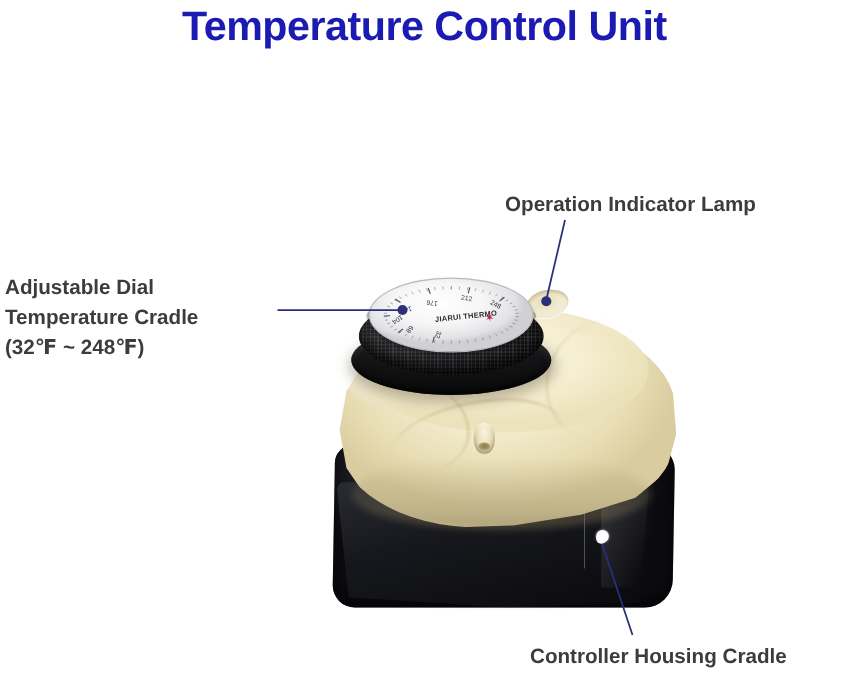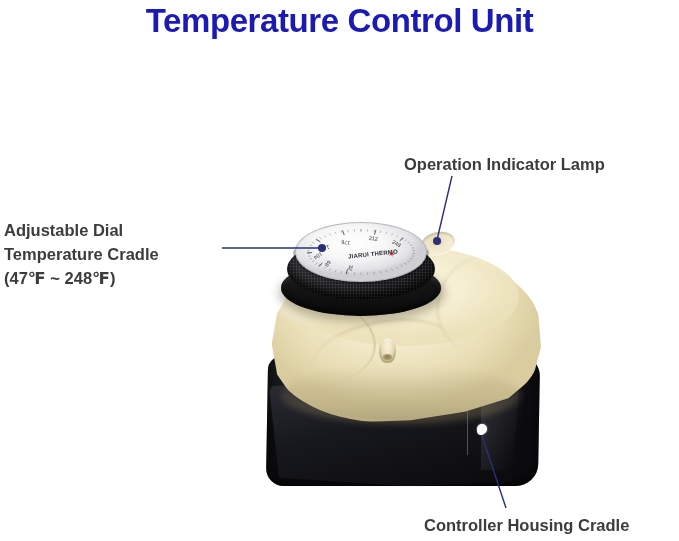--- a/index.html
+++ b/index.html
@@ -501,21 +501,21 @@
         <line x1="452" y1="176" x2="437" y2="240" stroke="#2b2f7a" stroke-width="1.4"></line>
         <circle cx="437" cy="241" r="4" fill="#2b2f7a"></circle>
         <line x1="481" y1="433" x2="506" y2="508" stroke="#2b2f7a" stroke-width="1.4"></line>
         <circle cx="481" cy="431" r="4" fill="#ffffff"></circle>
       </g>
   </svg>
 
   <div id="label-dial" class="callout-label" style="color: rgb(60, 60, 60);">
     <span class="ln">Adjustable Dial</span>
     <span class="ln">Temperature Cradle</span>
-    <span class="ln">(47℉ ~ 248℉)</span>
+    <span class="ln">(32℉ ~ 248℉)</span>
   </div>
 
   <div id="label-lamp" class="callout-label" style="color: rgb(60, 60, 60); text-align: right;">
     <span class="ln">Operation Indicator Lamp</span>
   </div>
 
   <div id="label-cradle" class="callout-label" style="color: rgb(60, 60, 60);">
     <span class="ln">Controller Housing Cradle</span>
   </div>
 

